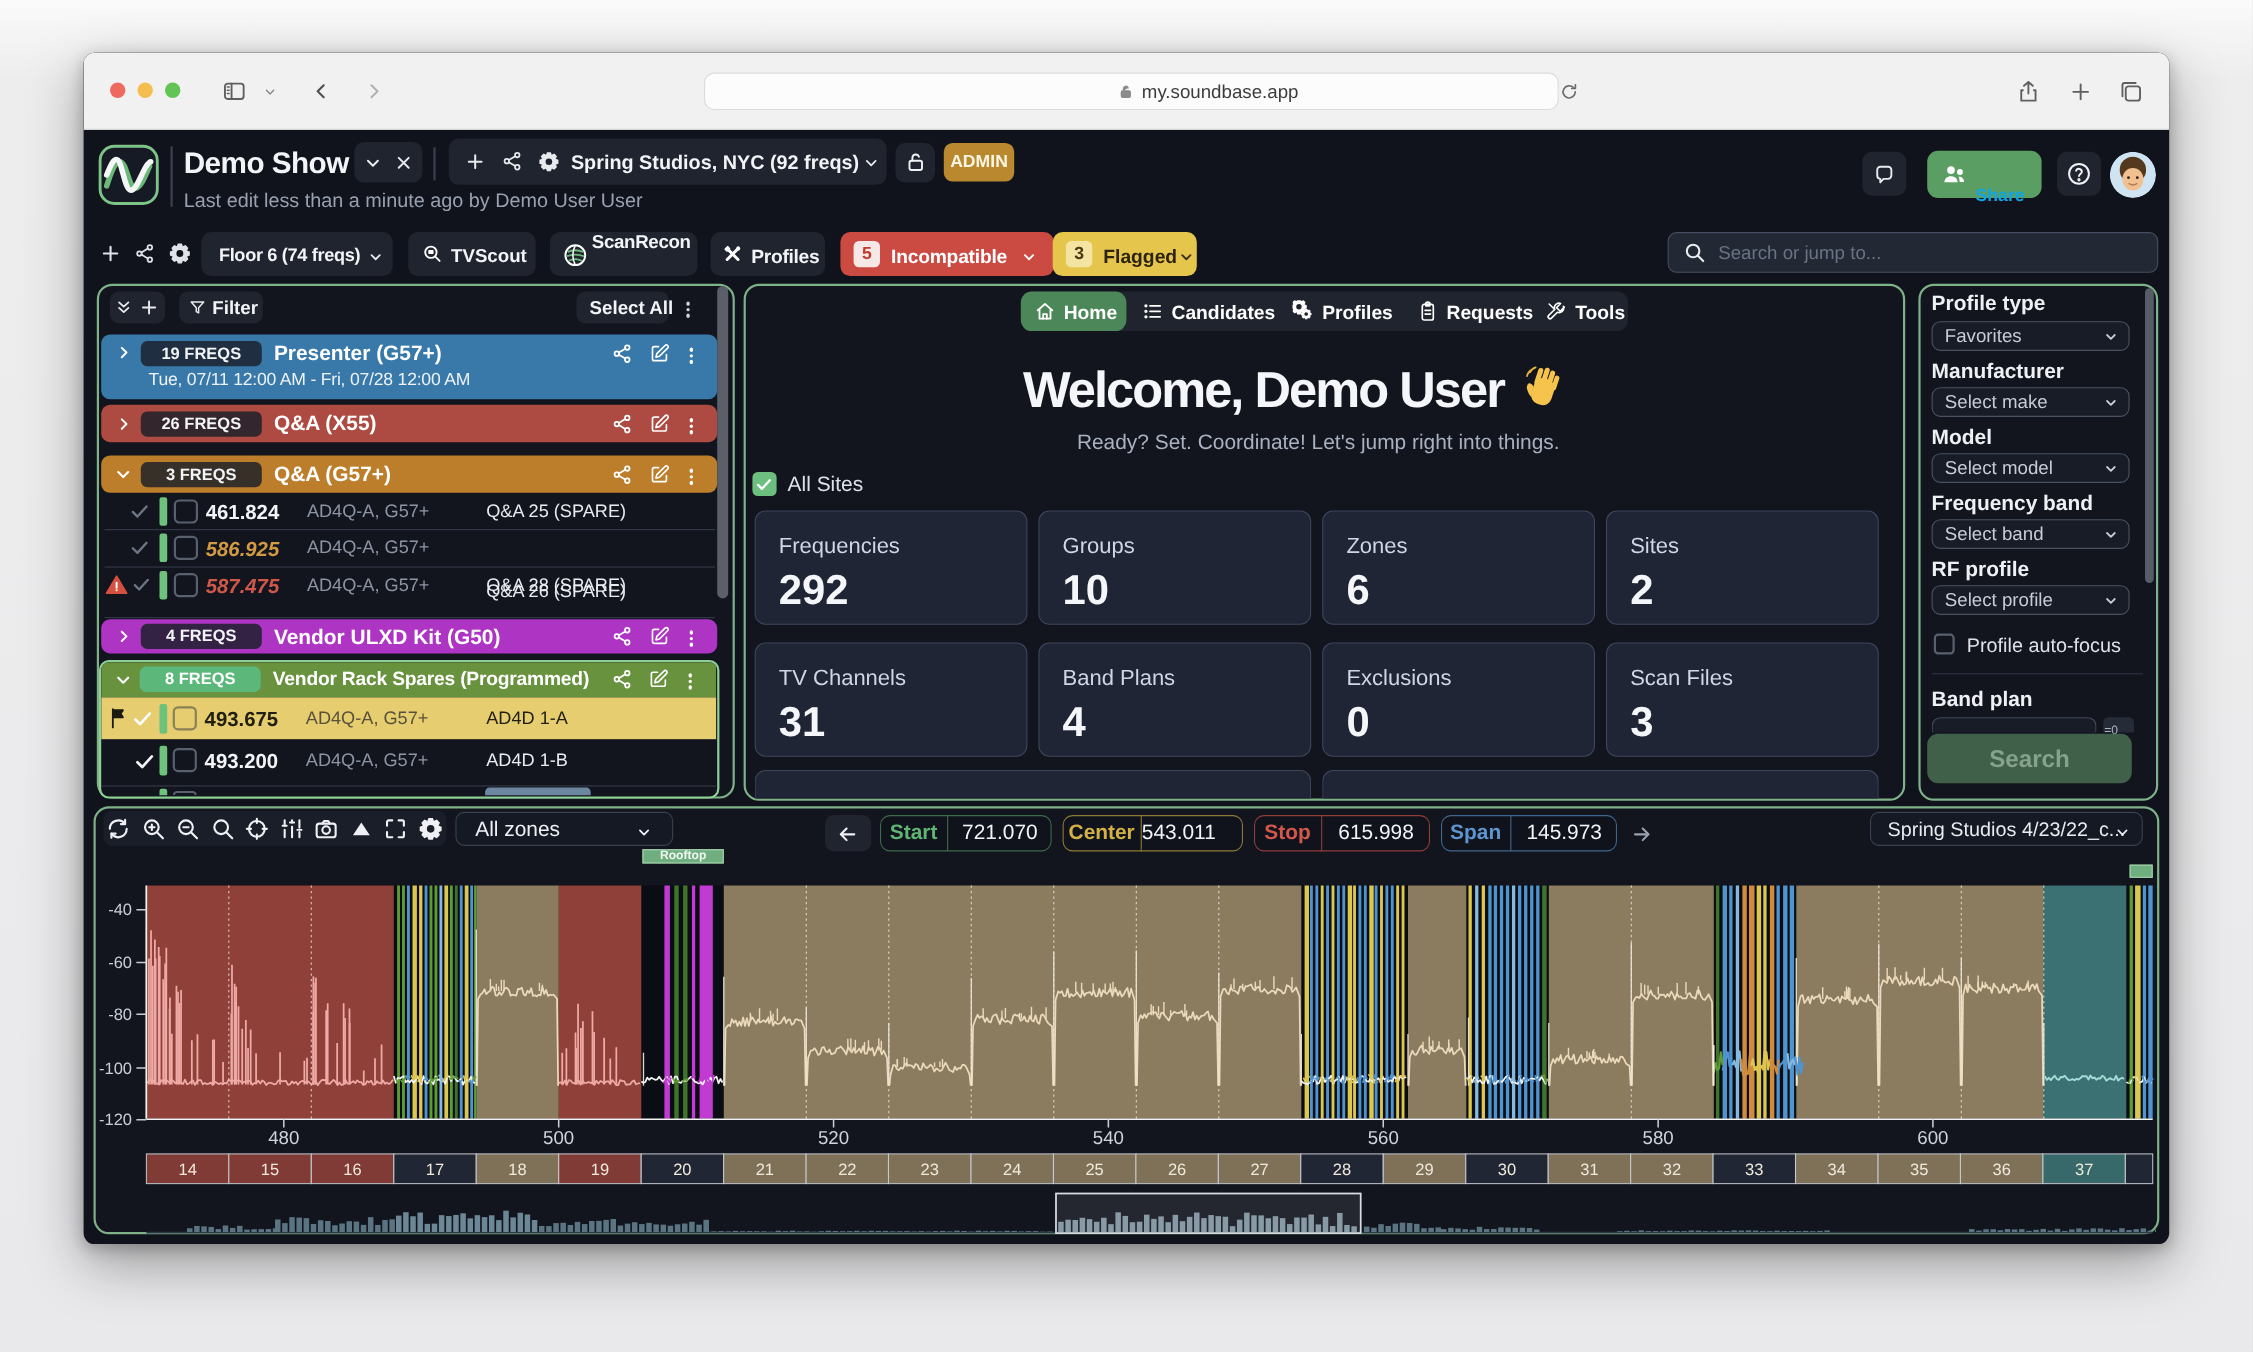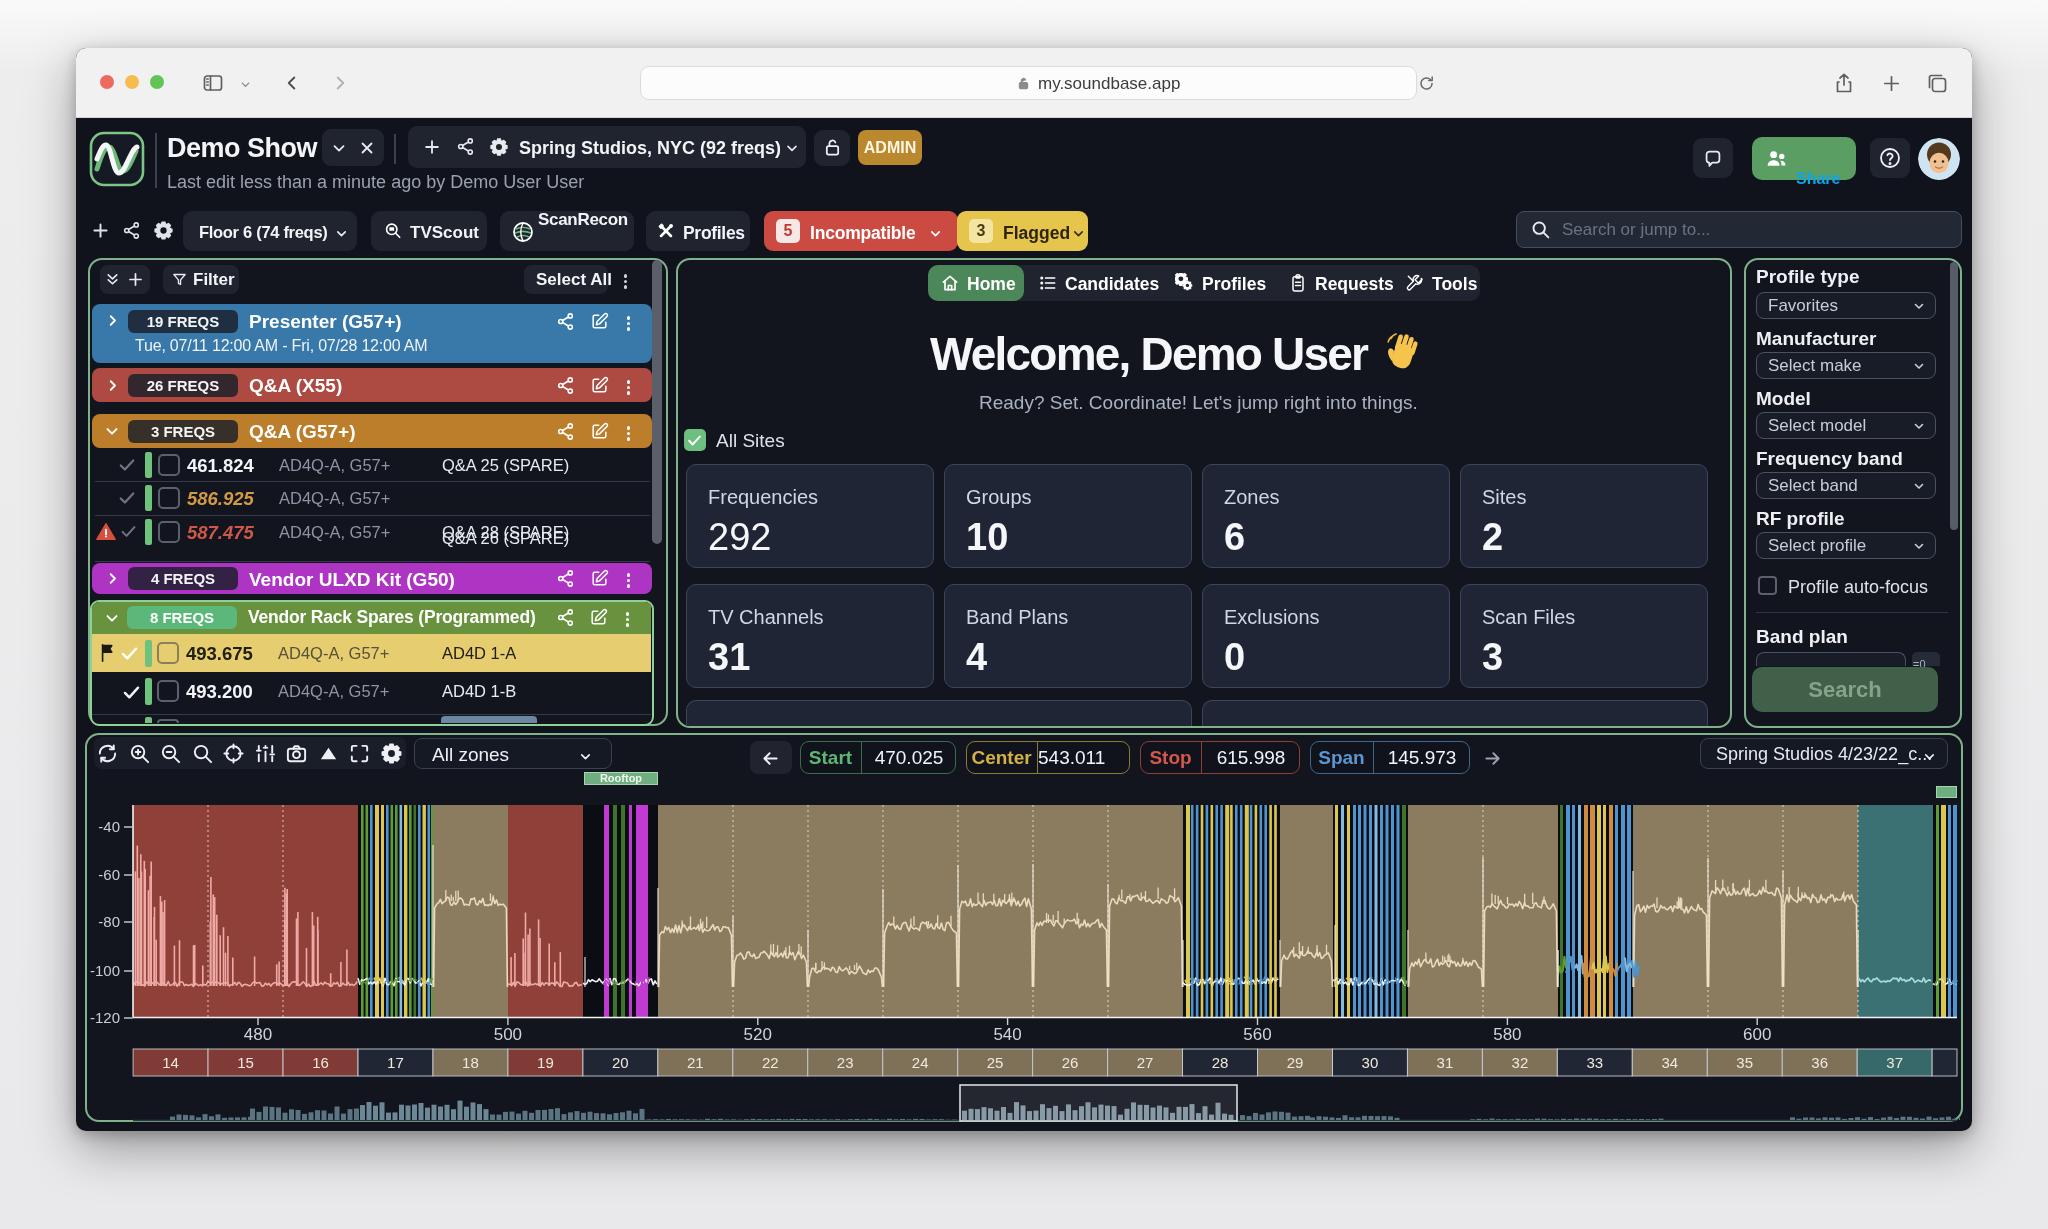--- a/index.html
+++ b/index.html
@@ -430,21 +430,21 @@
 </g>
       </svg></div>
     <div class="ab" style="left:903px;top:344px;font-size:19px;color:#a9b1c1;">Ready? Set. Coordinate! Let's jump right into things.</div>
     <div class="ab" style="left:608px;top:381px;width:22px;height:22px;background:#6cbf7e;border-radius:5px;"></div>
     <div class="ab" style="left:610px;top:384px;"><svg width="17" height="17" viewBox="0 0 24 24" style="" fill="none" stroke="#fff" stroke-width="3.0" stroke-linecap="round" stroke-linejoin="round">
         <path d="M4.5 12.5 9.5 17.5 19.5 6.5"></path>
       </svg></div>
     <div class="ab" style="left:640px;top:382px;font-size:19px;color:#dde1e8;">All Sites</div>
     <div class="card" style="left:610px;top:416px;width:248px;height:104px;"></div>
     <div class="ab" style="left:632px;top:438px;font-size:20px;color:#cfd6e4;">Frequencies</div>
-    <div class="ab" style="left:632px;top:468px;font-size:38px;font-weight:400;color:#f4f6f9;">292</div>
+    <div class="ab" style="left:632px;top:468px;font-size:38px;font-weight:700;color:#f4f6f9;">292</div>
     <div class="card" style="left:868px;top:416px;width:248px;height:104px;"></div>
     <div class="ab" style="left:890px;top:438px;font-size:20px;color:#cfd6e4;">Groups</div>
     <div class="ab" style="left:890px;top:468px;font-size:38px;font-weight:700;color:#f4f6f9;">10</div>
     <div class="card" style="left:1126px;top:416px;width:248px;height:104px;"></div>
     <div class="ab" style="left:1148px;top:438px;font-size:20px;color:#cfd6e4;">Zones</div>
     <div class="ab" style="left:1148px;top:468px;font-size:38px;font-weight:700;color:#f4f6f9;">6</div>
     <div class="card" style="left:1384px;top:416px;width:248px;height:104px;"></div>
     <div class="ab" style="left:1406px;top:438px;font-size:20px;color:#cfd6e4;">Sites</div>
     <div class="ab" style="left:1406px;top:468px;font-size:38px;font-weight:700;color:#f4f6f9;">2</div>
     <div class="card" style="left:610px;top:536px;width:248px;height:104px;"></div>
@@ -545,21 +545,21 @@
     <div class="ab" style="left:356px;top:696px;font-size:19px;color:#eef0f4;">All zones</div>
     <div class="ab" style="left:502px;top:701px;"><svg width="15" height="15" viewBox="0 0 24 24" style="" fill="none" stroke="#eef0f4" stroke-width="2.6" stroke-linecap="round" stroke-linejoin="round">
         <path d="M6 9.5 12 15.5 18 9.5"></path>
       </svg></div>
     <div class="ab pill" style="left:674px;top:693px;width:42px;height:33px;border-radius:8px;"></div>
     <div class="ab" style="left:684px;top:700px;"><svg width="21" height="21" viewBox="0 0 24 24" style="" fill="none" stroke="#eef0f4" stroke-width="2.2" stroke-linecap="round" stroke-linejoin="round">
         <path d="M19 12H5M11 6l-6 6 6 6"></path>
       </svg></div>
     <div class="ab" style="left:724px;top:693px;width:156px;height:33px;border:1.6px solid #3c6b4a;border-radius:9px;background:#10131b;"></div>
     <div class="ab" style="left:724px;top:693px;width:62px;height:33px;border-right:1.6px solid #3c6b4a;text-align:center;line-height:33px;font-size:19px;font-weight:700;color:#5fb573;">Start</div>
-    <div class="ab" style="left:786px;top:693px;width:94px;height:33px;text-align:center;line-height:33px;font-size:19px;color:#f2f4f7;">470.025</div>
+    <div class="ab" style="left:786px;top:693px;width:94px;height:33px;text-align:center;line-height:33px;font-size:19px;color:#f2f4f7;">721.070</div>
     <div class="ab" style="left:890px;top:693px;width:164px;height:33px;border:1.6px solid #8d7a34;border-radius:9px;background:#10131b;"></div>
     <div class="ab" style="left:890px;top:693px;width:72px;height:33px;border-right:1.6px solid #8d7a34;text-align:center;line-height:33px;font-size:19px;font-weight:700;color:#d4b146;">Center</div>
     <div class="ab" style="left:962px;top:693px;width:92px;height:33px;line-height:33px;font-size:19px;color:#f2f4f7;">543.011</div>
     <div class="ab" style="left:1064px;top:693px;width:160px;height:33px;border:1.6px solid #8d3f38;border-radius:9px;background:#10131b;"></div>
     <div class="ab" style="left:1064px;top:693px;width:62px;height:33px;border-right:1.6px solid #8d3f38;text-align:center;line-height:33px;font-size:19px;font-weight:700;color:#d4574c;">Stop</div>
     <div class="ab" style="left:1126px;top:693px;width:98px;height:33px;text-align:center;line-height:33px;font-size:19px;color:#f2f4f7;">615.998</div>
     <div class="ab" style="left:1234px;top:693px;width:160px;height:33px;border:1.6px solid #3f668d;border-radius:9px;background:#10131b;"></div>
     <div class="ab" style="left:1234px;top:693px;width:64px;height:33px;border-right:1.6px solid #3f668d;text-align:center;line-height:33px;font-size:19px;font-weight:700;color:#5c95cf;">Span</div>
     <div class="ab" style="left:1298px;top:693px;width:96px;height:33px;text-align:center;line-height:33px;font-size:19px;color:#f2f4f7;">145.973</div>
     <div class="ab" style="left:1406px;top:700px;"><svg width="21" height="21" viewBox="0 0 24 24" style="" fill="none" stroke="#9aa2b0" stroke-width="2.2" stroke-linecap="round" stroke-linejoin="round">

